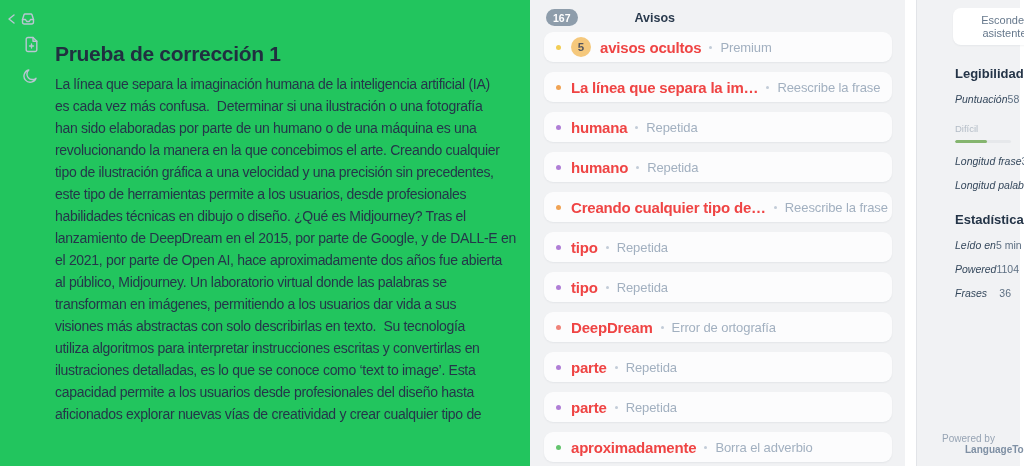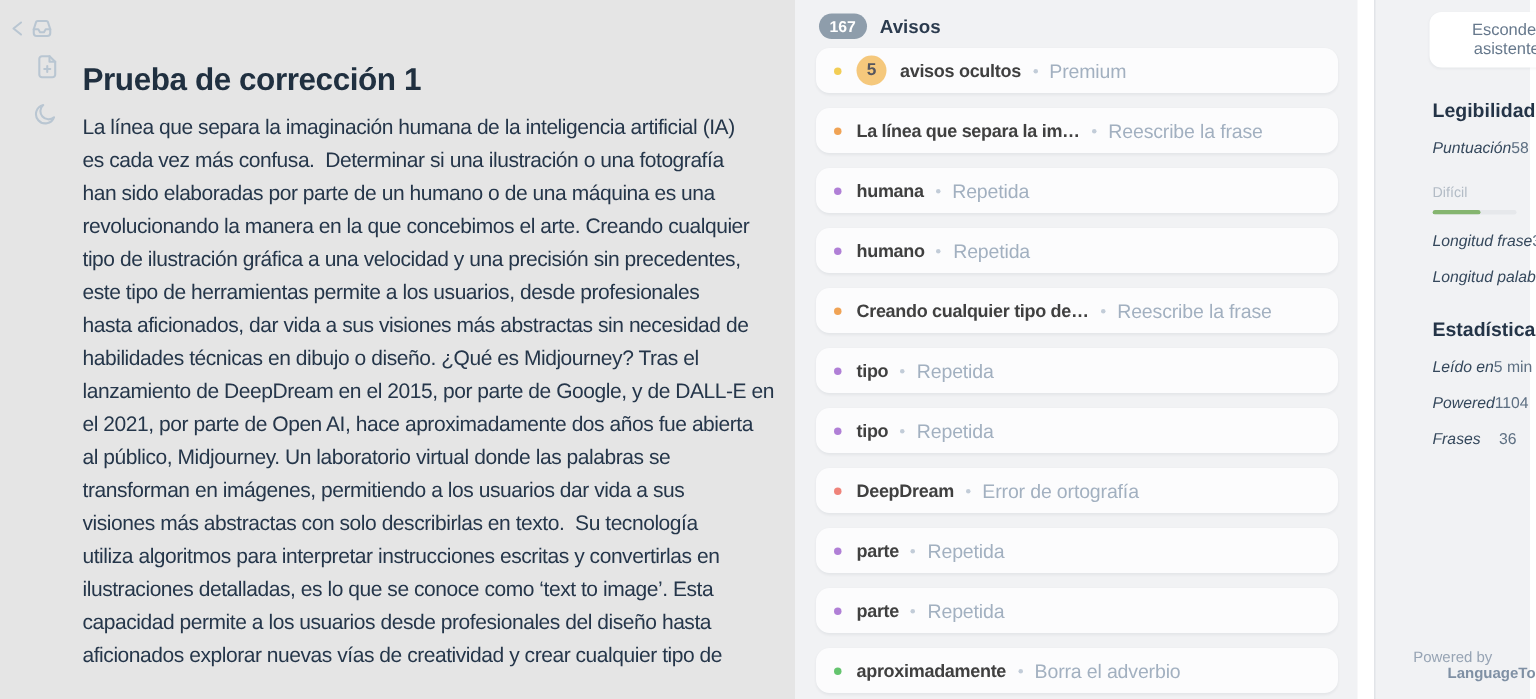--- a/index.html
+++ b/index.html
@@ -1,53 +1,53 @@
 <!DOCTYPE html>
 <html style="--underline-orange: #f0a355; --underline-red: #ef8384; --underline-purple: #c06fd8; --underline-green: #b5dca6; --dot-yellow: #f2cd55; --dot-orange: #f0a355; --dot-purple: #b07fd6; --dot-red: #ef837a; --dot-green: #64c46e; --progress-green: #85b56f;"><head>
 <meta charset="utf-8">
 <style>
   html,body{margin:0;padding:0;width:1024px;height:466px;overflow:hidden;
     font-family:"Liberation Sans",sans-serif;background:#ffffff;}
   *{box-sizing:border-box;}
 
   
-  .left-pane{position:absolute;left:0;top:0;width:530px;height:466px;background:#e5e5e5;overflow:hidden;}
+  .left-pane{position:absolute;left:0;top:0;width:530px;height:466px;background:#22c55e;overflow:hidden;}
   .icon-rail svg{position:absolute;stroke:#b9c6d2;fill:none;stroke-width:1.4;stroke-linecap:round;stroke-linejoin:round;}
   .ic-chevron{left:7px;top:13px;}
   .ic-inbox{left:20px;top:11px;}
   .ic-fileplus{left:24px;top:36px;}
   .ic-moon{left:23px;top:68px;}
   .doc-title{position:absolute;left:55px;top:27px;font-size:21px;line-height:26px;font-weight:700;
     color:#203040;letter-spacing:-.3px;}
   .editor{position:absolute;left:55px;top:73px;width:478px;color:#25364a;font-size:14px;letter-spacing:-.3px;}
   .tline{white-space:pre;height:22px;line-height:22px;overflow:hidden;}
   .seg{padding-bottom:18px;border-bottom:2px solid transparent;}
   .u-o{border-bottom-color:var(--underline-orange);}
   .u-r{border-bottom-color:var(--underline-red);}
   .u-p{border-bottom-color:var(--underline-purple);}
   .u-g{border-bottom-color:var(--underline-green);}
 
   
   .mid-pane{position:absolute;left:530px;top:0;width:375px;height:466px;background:#f1f2f4;overflow:hidden;}
   .avisos-header{position:absolute;left:16px;top:9px;display:flex;align-items:center;gap:9px;}
   .count-pill{min-width:30px;height:17px;border-radius:9px;background:#8e9dab;color:#fff;
     font-size:10.5px;font-weight:700;display:flex;align-items:center;justify-content:center;padding:0 7px;}
-  .avisos-title{font-size:12.5px;font-weight:700;color:#2b3b4e;}
+  .avisos-title{font-size:12.5px;font-weight:700;color:#2b3b4e;margin-left:48px;}
   .avisos-list{position:absolute;left:14px;top:32px;width:348px;}
   .card{height:30px;margin-bottom:10px;background:#fcfcfd;border-radius:9px;
     box-shadow:0 1px 2px rgba(25,35,50,.06);display:flex;align-items:center;padding:0 12px;cursor:pointer;}
   .dot{width:5px;height:5px;border-radius:50%;margin-right:10px;flex:0 0 auto;}
   .dot-yellow{background:var(--dot-yellow);}
   .dot-orange{background:var(--dot-orange);}
   .dot-purple{background:var(--dot-purple);}
   .dot-red{background:var(--dot-red);}
   .dot-green{background:var(--dot-green);}
   .badge5{width:20px;height:20px;border-radius:50%;background:#f5c87c;color:#55565e;
     font-size:11.5px;font-weight:700;display:flex;align-items:center;justify-content:center;margin-right:9px;flex:0 0 auto;}
-  .card-text{font-size:12px;font-weight:700;color:#404040;letter-spacing:-.2px;white-space:nowrap;}
+  .card-text{font-size:15px;font-weight:700;color:#ef4444;letter-spacing:-.2px;white-space:nowrap;}
   .sep-dot{width:3px;height:3px;border-radius:50%;background:#c2ccd8;margin:0 8px;flex:0 0 auto;}
   .card-label{font-size:13px;color:#a2b0c0;letter-spacing:-.1px;white-space:nowrap;}
 
   
   .right-pane{position:absolute;left:916px;top:0;width:104px;height:466px;background:#f1f2f4;
     border-left:1px solid #e2e4e8;padding-left:28px;}
   .hide-btn{margin:8px 7px 0 8px;width:103px;height:37px;background:#fff;border:none;border-radius:8px;
     box-shadow:0 1px 2px rgba(25,35,50,.05);color:#66788c;font-size:11px;line-height:13px;
     font-family:"Liberation Sans",sans-serif;cursor:pointer;display:flex;align-items:center;justify-content:center;}
   .hide-btn span{display:block;width:62px;text-align:center;}
@@ -85,21 +85,20 @@
       </svg>
   </div>
   <h1 class="doc-title">Prueba de corrección 1</h1>
   <div class="editor">
       <div class="tline"><span class="seg u-o">La línea que separa la imaginación humana de la inteligencia artificial (IA)</span></div>
       <div class="tline"><span class="seg u-o">es cada vez más confusa.  Determinar si una ilustración o una fotografía</span></div>
       <div class="tline"><span class="seg u-o">han sido elaboradas por parte de un humano o de una máquina es una</span></div>
       <div class="tline"><span class="seg">revolucionando la manera en la que concebimos el arte. </span><span class="seg u-o">Creando cualquier</span></div>
       <div class="tline"><span class="seg u-o">tipo de ilustración gráfica a una velocidad y una precisión sin precedentes,</span></div>
       <div class="tline"><span class="seg u-o">este tipo de herramientas permite a los usuarios, desde profesionales</span></div>
-      <div class="tline"><span class="seg u-o">hasta aficionados, dar vida a sus visiones más abstractas sin necesidad de</span></div>
       <div class="tline"><span class="seg u-o">habilidades técnicas en dibujo o diseño. ¿Qué es Midjourney?</span><span class="seg"> Tras el</span></div>
       <div class="tline"><span class="seg">lanzamiento de </span><span class="seg u-r">DeepDream</span><span class="seg"> en el 2015, por </span><span class="seg u-p">parte</span><span class="seg"> de Google, y de DALL-E en</span></div>
       <div class="tline"><span class="seg">el 2021, por </span><span class="seg u-p">parte</span><span class="seg"> de Open AI, hace </span><span class="seg u-g">aproximadamente</span><span class="seg"> dos años fue abierta</span></div>
       <div class="tline"><span class="seg">al público, Midjourney. </span><span class="seg u-o">Un laboratorio virtual donde las palabras se</span></div>
       <div class="tline"><span class="seg u-o">transforman en imágenes, permitiendo a los usuarios dar vida a sus</span></div>
       <div class="tline"><span class="seg u-o">visiones más abstractas con solo describirlas en texto.  Su tecnología</span></div>
       <div class="tline"><span class="seg u-o">utiliza algoritmos para interpretar instrucciones escritas y convertirlas en</span></div>
       <div class="tline"><span class="seg u-o">ilustraciones detalladas, es lo que se conoce como ‘text to image’.</span><span class="seg"> Esta</span></div>
       <div class="tline"><span class="seg">capacidad permite a los usuarios desde profesionales del diseño hasta</span></div>
       <div class="tline"><span class="seg">aficionados explorar nuevas vías de creatividad y crear cualquier tipo de</span></div>

